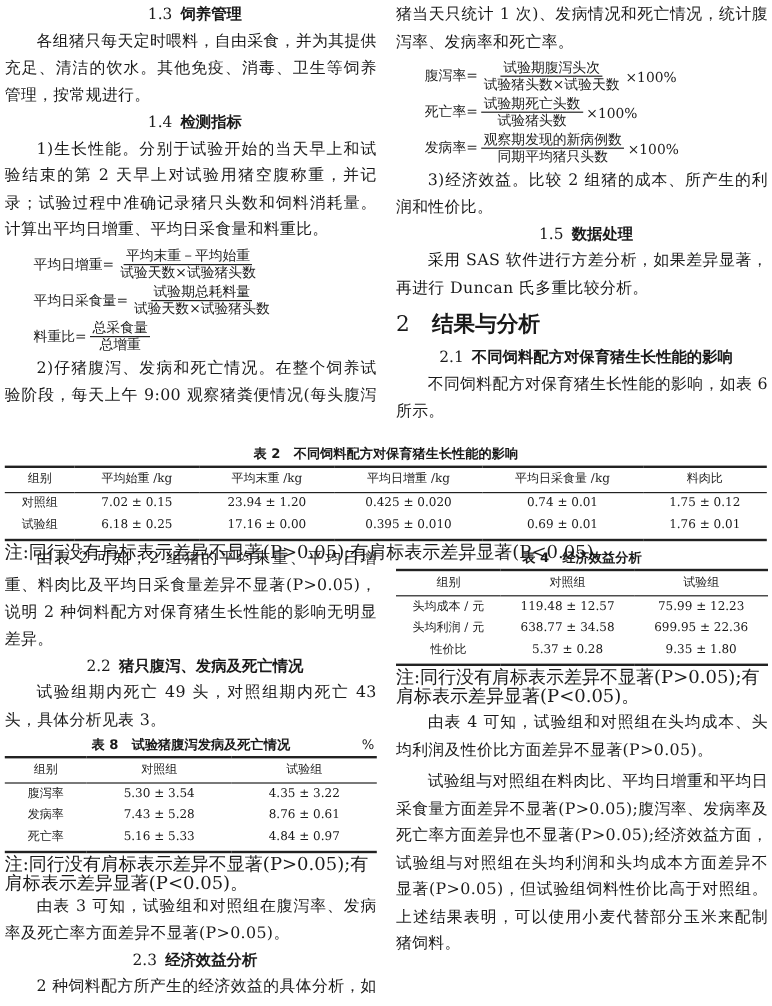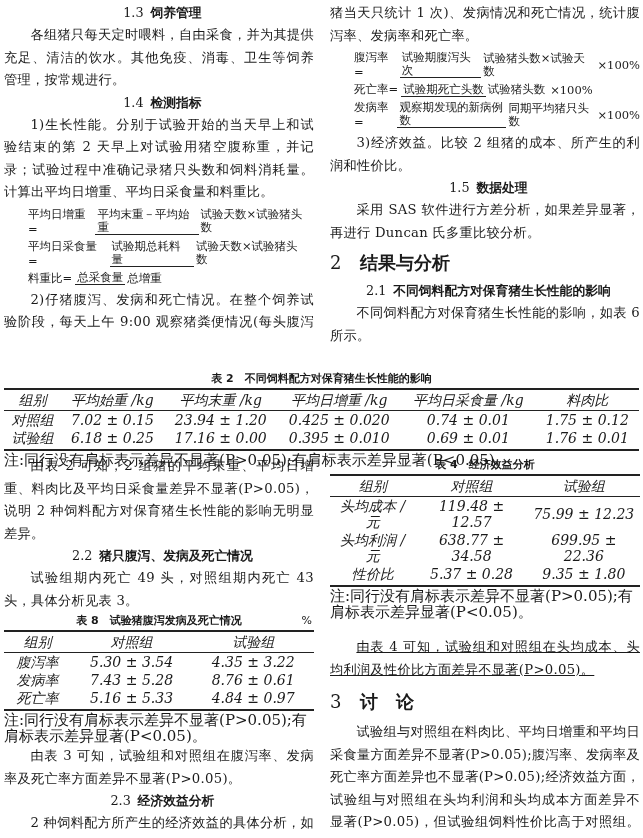--- a/index.html
+++ b/index.html
@@ -11,26 +11,26 @@
   .col { position: absolute; top: 0; }
   .col-left { left: 4px; width: 310px; }
   .col-right { left: 330px; width: 310px; }
   p, .line { margin: 0; font-size: 13.2px; line-height: 22.5px; letter-spacing: 0.3px; text-align: justify; }
   .indent { text-indent: 2em; }
   h3 { margin: 0; font-family: "DejaVu Sans", "Liberation Sans", sans-serif; font-weight: bold; font-size: 12.8px; line-height: 22px; text-align: center; }
   h3 .num { font-family: "DejaVu Serif", serif; font-weight: normal; display: inline-block; width: 34px; }
   h2 { margin: 0; font-family: "DejaVu Sans", "Liberation Sans", sans-serif; font-weight: bold; font-size: 18px; line-height: 30px; }
   h2 .num { font-family: "DejaVu Serif", serif; font-weight: normal; display: inline-block; width: 30px; }
   .formula { display: flex; align-items: center; font-size: 11.5px; margin: 3px 0 3px 24px; }
-  .frac { display: inline-flex; flex-direction: row; align-items: center; margin: 0 3px; }
+  .frac { display: inline-flex; flex-direction: column; align-items: center; margin: 0 3px; }
   .frac .n { border-bottom: 1px solid #222; padding: 0 2px; line-height: 13px; }
   .frac .d { line-height: 13px; padding: 0 2px; }
   .tcap { font-family: "DejaVu Sans", "Liberation Sans", sans-serif; font-weight: bold; font-size: 11px; text-align: center; line-height: 18px; position: relative; }
   .tcap .unit { position: absolute; right: 2px; font-weight: normal; }
-  table { border-collapse: collapse; width: 100%; font-size: 14px; font-style: italic; }
+  table { border-collapse: collapse; width: 100%; font-size: 10px; }
   table th { font-weight: normal; padding: 2px 4px; border-bottom: 1px solid #222; line-height: 16px; }
   table td { text-align: center; padding: 1px 4px; line-height: 16px; }
   table thead tr { border-top: 2px solid #222; }
   table tbody tr:last-child td { border-bottom: 2px solid #222; padding-bottom: 3px; }
   .note { font-size: 15px; line-height: 16px; margin: 1px 0; }
   .abs { position: absolute; margin-top: 12px; }
 </style>
 </head>
 <body>
 
@@ -199,16 +199,15 @@
           </tr>
         <tr>
             <td>性价比</td>
             <td>5.37 ± 0.28</td>
             <td>9.35 ± 1.80</td>
           </tr>
       </tbody>
     </table>
     <div class="note">注:同行没有肩标表示差异不显著(P&gt;0.05);有肩标表示差异显著(P&lt;0.05)。</div>
   </div>
-  <p class="indent" style="margin-top:16px;text-decoration:underline;">由表 4 可知，试验组和对照组在头均成本、头均利润及性价比方面差异不显著(P&gt;0.05)。</p>
-  <h2 style="margin-top:6px;"><span class="num">3</span><span>讨　论</span></h2>
+  <p class="indent" style="margin-top:4px;">由表 4 可知，试验组和对照组在头均成本、头均利润及性价比方面差异不显著(P&gt;0.05)。</p>
   <p class="indent" style="margin-top:4px;">试验组与对照组在料肉比、平均日增重和平均日采食量方面差异不显著(P&gt;0.05);腹泻率、发病率及死亡率方面差异也不显著(P&gt;0.05);经济效益方面，试验组与对照组在头均利润和头均成本方面差异不显著(P&gt;0.05)，但试验组饲料性价比高于对照组。上述结果表明，可以使用小麦代替部分玉米来配制猪饲料。</p>
 </div>
 
 </body></html>

